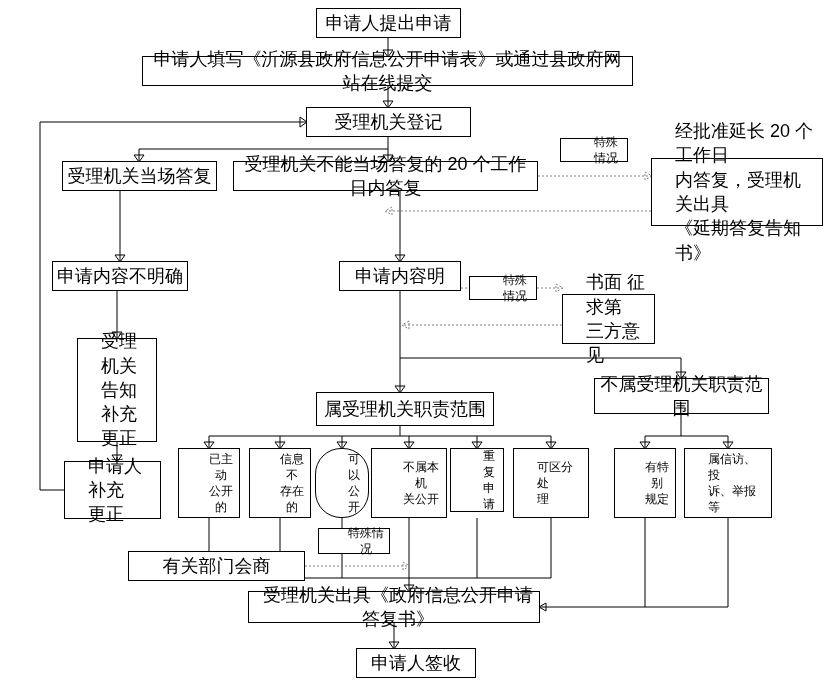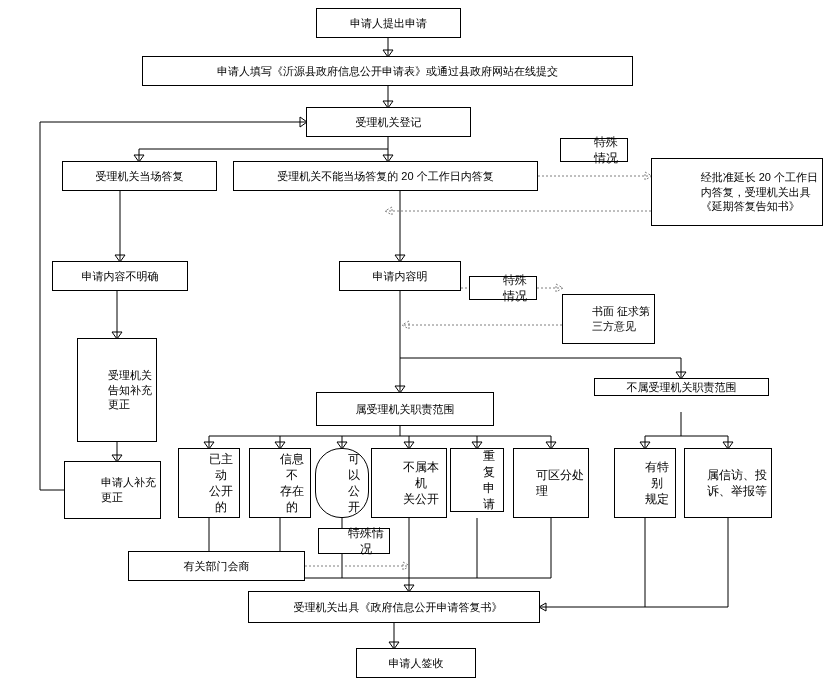--- a/index.html
+++ b/index.html
@@ -20,34 +20,34 @@
   }
   .node {
     position: absolute;
     box-sizing: border-box;
     border: 1px solid #000000;
     background: #ffffff;
     display: flex;
     align-items: center;
     justify-content: center;
     text-align: center;
-    font-size: 11px;
+    font-size: 18px;
     line-height: 1.35;
     padding: 2px 4px;
     z-index: 3;
     white-space: pre-line;
   }
   .node.small {
     font-size: 12px;
     padding-left: 28px;
   }
   .node.left {
-    justify-content: flex-end;
+    justify-content: center;
     text-align: left;
-    padding-left: 11px;
+    padding-left: 23px;
   }
   svg#wires {
     position: absolute;
     left: 0;
     top: 0;
     width: 837px;
     height: 688px;
     z-index: 1;
     pointer-events: none;
   }
@@ -201,21 +201,21 @@
 三方意见</span>
   </div>
   <div class="node left" style="left:77px;top:338px;width:80px;height:104px;">
     <span>受理机关
 告知补充
 更正</span>
   </div>
   <div class="node" style="left:316px;top:392px;width:178px;height:34px;">
     <span>属受理机关职责范围</span>
   </div>
-  <div class="node" style="left:594px;top:378px;width:175px;height:18px;">
+  <div class="node" style="left:594px;top:378px;width:175px;height:36px;">
     <span>不属受理机关职责范围</span>
   </div>
   <div class="node left" style="left:64px;top:461px;width:97px;height:58px;">
     <span>申请人补充
 更正</span>
   </div>
   <div class="node small" style="left:178px;top:448px;width:62px;height:70px;">
     <span>已主动
 公开的</span>
   </div>

